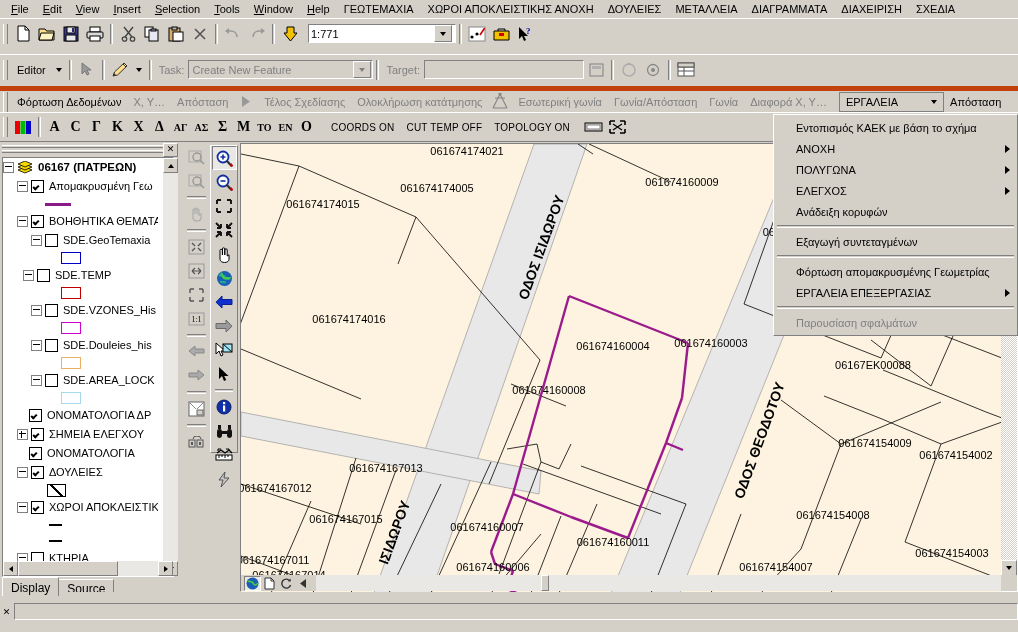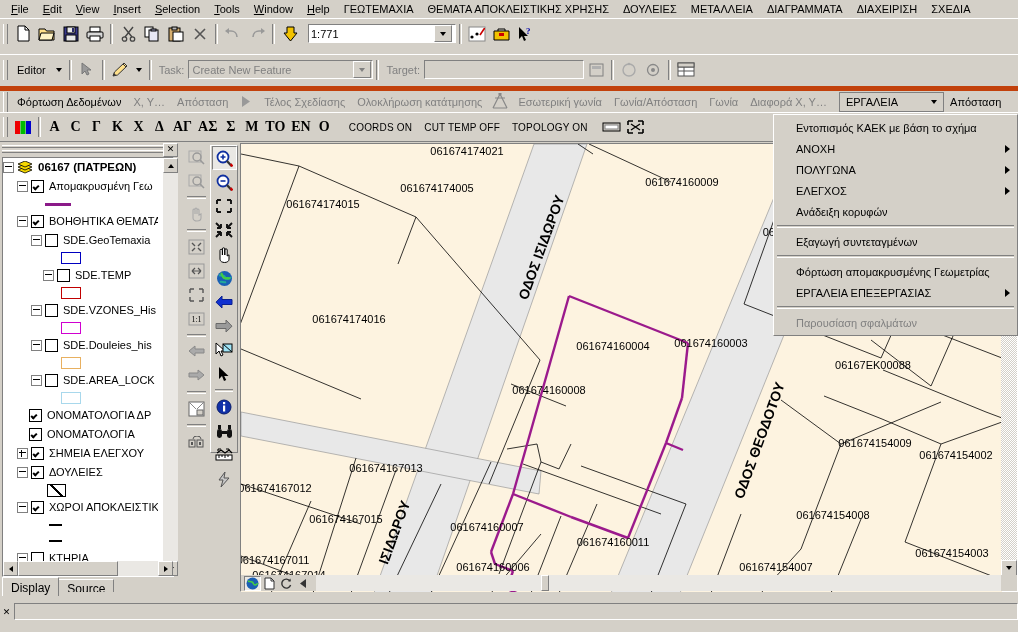--- a/index.html
+++ b/index.html
@@ -55,21 +55,21 @@
 
   .label-dis{color:#808080;font-size:11px;padding:0 4px;}
   .fieldbox{height:19px;background:#fff;border:1px solid;
     border-color:#808080 #fff #fff #808080;box-sizing:border-box;display:flex;align-items:center;}
   .fieldbox.gray{background:#d4d0c8;}
   .fieldbox .txt{font-size:11px;color:#808080;padding:0 3px;}
 
   .greekbtn{min-width:21px;height:22px;display:flex;align-items:center;justify-content:center;
     font-size:14px;font-weight:bold;font-family:"Liberation Serif","DejaVu Serif",serif;
     border:1px solid transparent;box-sizing:border-box;padding:0 2px;cursor:default;}
-  .greekbtn.small{font-size:14px;}
+  .greekbtn.small{font-size:10px;}
   .statetxt{font-size:10px;padding:0 6px;letter-spacing:.2px;white-space:nowrap;cursor:default;}
 
   
   #toc{position:absolute;left:0;top:143px;width:180px;height:449px;background:#d4d0c8;}
   #toc-titlebar{position:absolute;left:0;top:0;width:180px;height:13px;display:flex;
     align-items:center;}
   .gripbars{flex:1;height:9px;margin-left:2px;
     background:repeating-linear-gradient(to bottom,#fff 0 1px,#d4d0c8 1px 2px,#808080 2px 3px,#d4d0c8 3px 5px);}
   .closebox{width:13px;height:12px;background:#d4d0c8;margin-right:2px;
     border:1px solid;border-color:#fff #808080 #808080 #fff;
@@ -168,21 +168,21 @@
   <div id="menubar">
       <div class="menu-item"><u>F</u>ile</div>
       <div class="menu-item"><u>E</u>dit</div>
       <div class="menu-item"><u>V</u>iew</div>
       <div class="menu-item"><u>I</u>nsert</div>
       <div class="menu-item"><u>S</u>election</div>
       <div class="menu-item"><u>T</u>ools</div>
       <div class="menu-item"><u>W</u>indow</div>
       <div class="menu-item"><u>H</u>elp</div>
       <div class="menu-item">ΓΕΩΤΕΜΑΧΙΑ</div>
-      <div class="menu-item">ΘΕΜΑΤΑ ΑΠΟΚΛΕΙΣΤΙΚΗΣ ΧΡΗΣΗΣ</div>
+      <div class="menu-item">ΧΩΡΟΙ ΑΠΟΚΛΕΙΣΤΙΚΗΣ ΑΝΟΧΗ</div>
       <div class="menu-item">ΔΟΥΛΕΙΕΣ</div>
       <div class="menu-item">ΜΕΤΑΛΛΕΙΑ</div>
       <div class="menu-item">ΔΙΑΓΡΑΜΜΑΤΑ</div>
       <div class="menu-item">ΔΙΑΧΕΙΡΙΣΗ</div>
       <div class="menu-item">ΣΧΕΔΙΑ</div>
     </div>
 
   <div class="tbrow" id="tb1">
     <div class="grip"></div>
 
@@ -466,21 +466,21 @@
               <span class="tlabel">ΒΟΗΘΗΤΙΚΑ ΘΕΜΑΤΑ</span>
             </div>
             <div class="tnode" style="padding-left: 28px;">
               <span class="plus"></span>
               <span class="cbx"></span>
               <span class="tlabel">SDE.GeoTemaxia</span>
             </div>
             <div class="tnode h16">
               <span style="width:20px;height:12px;border:1.5px solid #0000c0;background:#fff;margin-left:56px;display:block;box-sizing:border-box;"></span>
             </div>
-            <div class="tnode" style="padding-left: 40px;">
+            <div class="tnode" style="padding-left: 20px;">
               <span class="plus"></span>
               <span class="cbx"></span>
               <span class="tlabel">SDE.TEMP</span>
             </div>
             <div class="tnode h16">
               <span style="width:20px;height:12px;border:1.5px solid #c00000;background:#fff;margin-left:56px;display:block;box-sizing:border-box;"></span>
             </div>
             <div class="tnode" style="padding-left: 28px;">
               <span class="plus"></span>
               <span class="cbx"></span>
@@ -504,28 +504,28 @@
             </div>
             <div class="tnode h16">
               <span style="width:20px;height:12px;border:1.5px solid #a8d8ec;background:#fff;margin-left:56px;display:block;box-sizing:border-box;"></span>
             </div>
             <div class="tnode" style="padding-left: 14px;">
               <span class="plusspace"></span>
               <span class="cbx on"></span>
               <span class="tlabel">ΟΝΟΜΑΤΟΛΟΓΙΑ ΔΡ</span>
             </div>
             <div class="tnode" style="padding-left: 14px;">
+              <span class="plus expand"></span>
+              <span class="cbx on"></span>
+              <span class="tlabel">ΣΗΜΕΙΑ ΕΛΕΓΧΟΥ</span>
+            </div>
+            <div class="tnode" style="padding-left: 14px;">
               <span class="plusspace"></span>
               <span class="cbx on"></span>
               <span class="tlabel">ΟΝΟΜΑΤΟΛΟΓΙΑ</span>
-            </div>
-            <div class="tnode" style="padding-left: 14px;">
-              <span class="plus expand"></span>
-              <span class="cbx on"></span>
-              <span class="tlabel">ΣΗΜΕΙΑ ΕΛΕΓΧΟΥ</span>
             </div>
             <div class="tnode" style="padding-left: 14px;">
               <span class="plus"></span>
               <span class="cbx on"></span>
               <span class="tlabel">ΔΟΥΛΕΙΕΣ</span>
             </div>
             <div class="tnode h16">
               <span style="width:19px;height:13px;border:1px solid #000;background:linear-gradient(45deg,transparent 44%,#000 44%,#000 56%,transparent 56%);margin-left:42px;display:block;box-sizing:border-box;"></span>
             </div>
             <div class="tnode" style="padding-left: 14px;">

